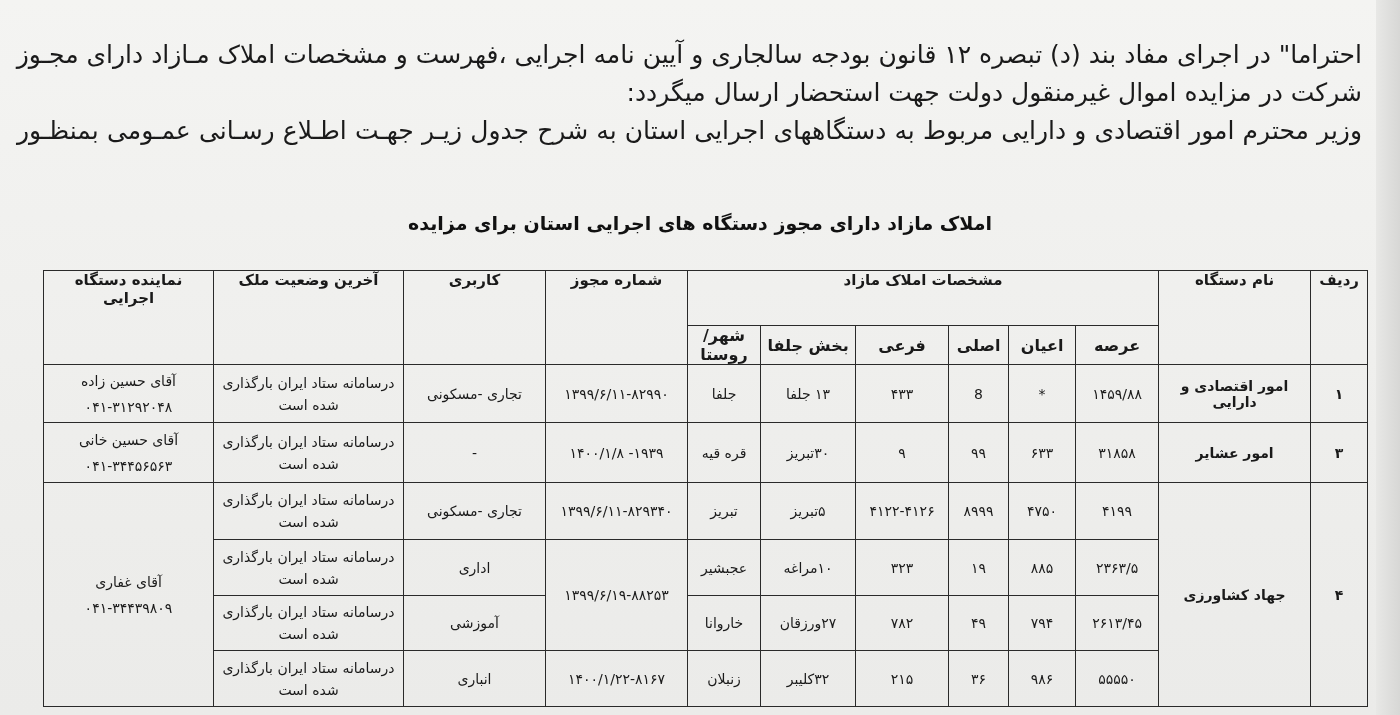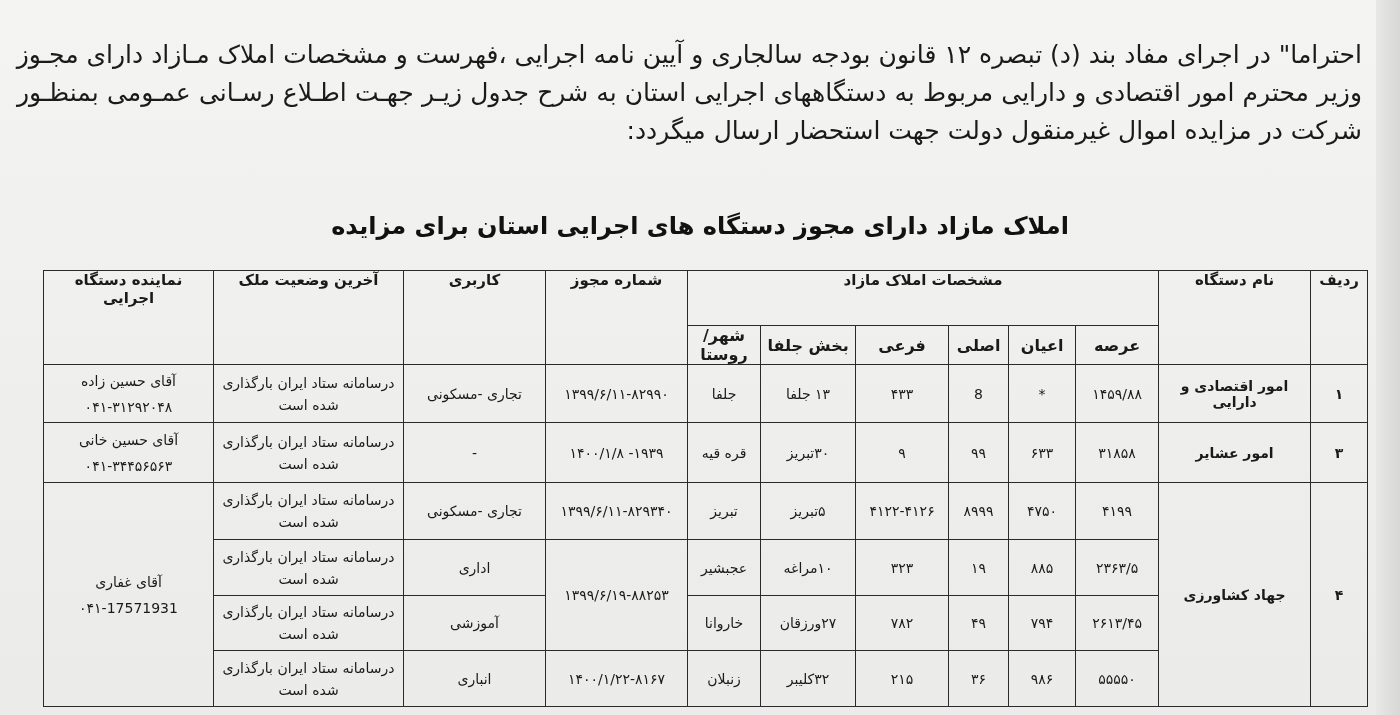--- a/index.html
+++ b/index.html
@@ -21,21 +21,21 @@
   .para {
     position: absolute; right: 38px; top: 36px; width: 1345px;
     direction: rtl; text-align: justify; text-align-last: right;
     font-size: 25px; line-height: 38px; color: #1a1a1a;
   }
   .para .line { display: block; text-align: justify; text-align-last: justify; white-space: nowrap; }
   .para .line.last { text-align-last: right; }
   .title {
     position: absolute; left: 0; width: 1400px; top: 212px;
     text-align: center; direction: rtl;
-    font-size: 24px; font-weight: bold; color: #111;
+    font-size: 19px; font-weight: bold; color: #111;
   }
   table.grid {
     position: absolute; left: 43px; top: 270px;
     width: 1324px; height: 427px;
     border-collapse: collapse; direction: rtl; table-layout: fixed;
   }
   table.grid td, table.grid th {
     border: 1.5px solid #2a2a2a; padding: 0 4px;
     text-align: center; vertical-align: middle;
     font-size: 14px; color: #1a1a1a;
@@ -52,22 +52,22 @@
   td.permit { direction: ltr; font-size: 14px; }
 </style>
 </head>
 <body>
 
 <div class="paper-shade"></div>
 <div class="right-edge"></div>
 
 <div class="para">
   <span class="line">احتراما" در اجرای مفاد بند (د) تبصره ۱۲ قانون بودجه سالجاری و آیین نامه اجرایی ،فهرست و مشخصات املاک مـازاد دارای مجـوز</span>
+  <span class="line last">شرکت در مزایده اموال غیرمنقول دولت جهت استحضار ارسال میگردد:</span>
   <span class="line">وزیر محترم امور اقتصادی و دارایی مربوط به دستگاههای اجرایی استان به  شرح جدول زیـر جهـت اطـلاع رسـانی عمـومی بمنظـور</span>
-  <span class="line last">شرکت در مزایده اموال غیرمنقول دولت جهت استحضار ارسال میگردد:</span>
 </div>
 
 <div class="title">املاک مازاد دارای مجوز دستگاه های اجرایی استان برای مزایده</div>
 
 <table class="grid">
   <colgroup>
     <col style="width:57px">
     <col style="width:152px">
     <col style="width:83px">
     <col style="width:67px">
@@ -142,21 +142,21 @@
     <td class="num">۴۷۵۰</td>
     <td class="num">۸۹۹۹</td>
     <td class="num">۴۱۲۲-۴۱۲۶</td>
     <td>۵تبریز</td>
     <td>تبریز</td>
     <td class="permit">۱۳۹۹/۶/۱۱-۸۲۹۳۴۰</td>
     <td>تجاری -مسکونی</td>
     <td class="status">درسامانه ستاد ایران بارگذاری شده است</td>
     <td class="rep" rowspan="4">
       <span class="name">آقای غفاری</span>
-      <span class="phone">۰۴۱-17571931</span>
+      <span class="phone">۰۴۱-۳۴۴۳۹۸۰۹</span>
     </td>
   </tr>
 
   <tr style="height:56px">
     <td class="num">۲۳۶۳/۵</td>
     <td class="num">۸۸۵</td>
     <td class="num">۱۹</td>
     <td class="num">۳۲۳</td>
     <td>۱۰مراغه</td>
     <td>عجبشیر</td>

